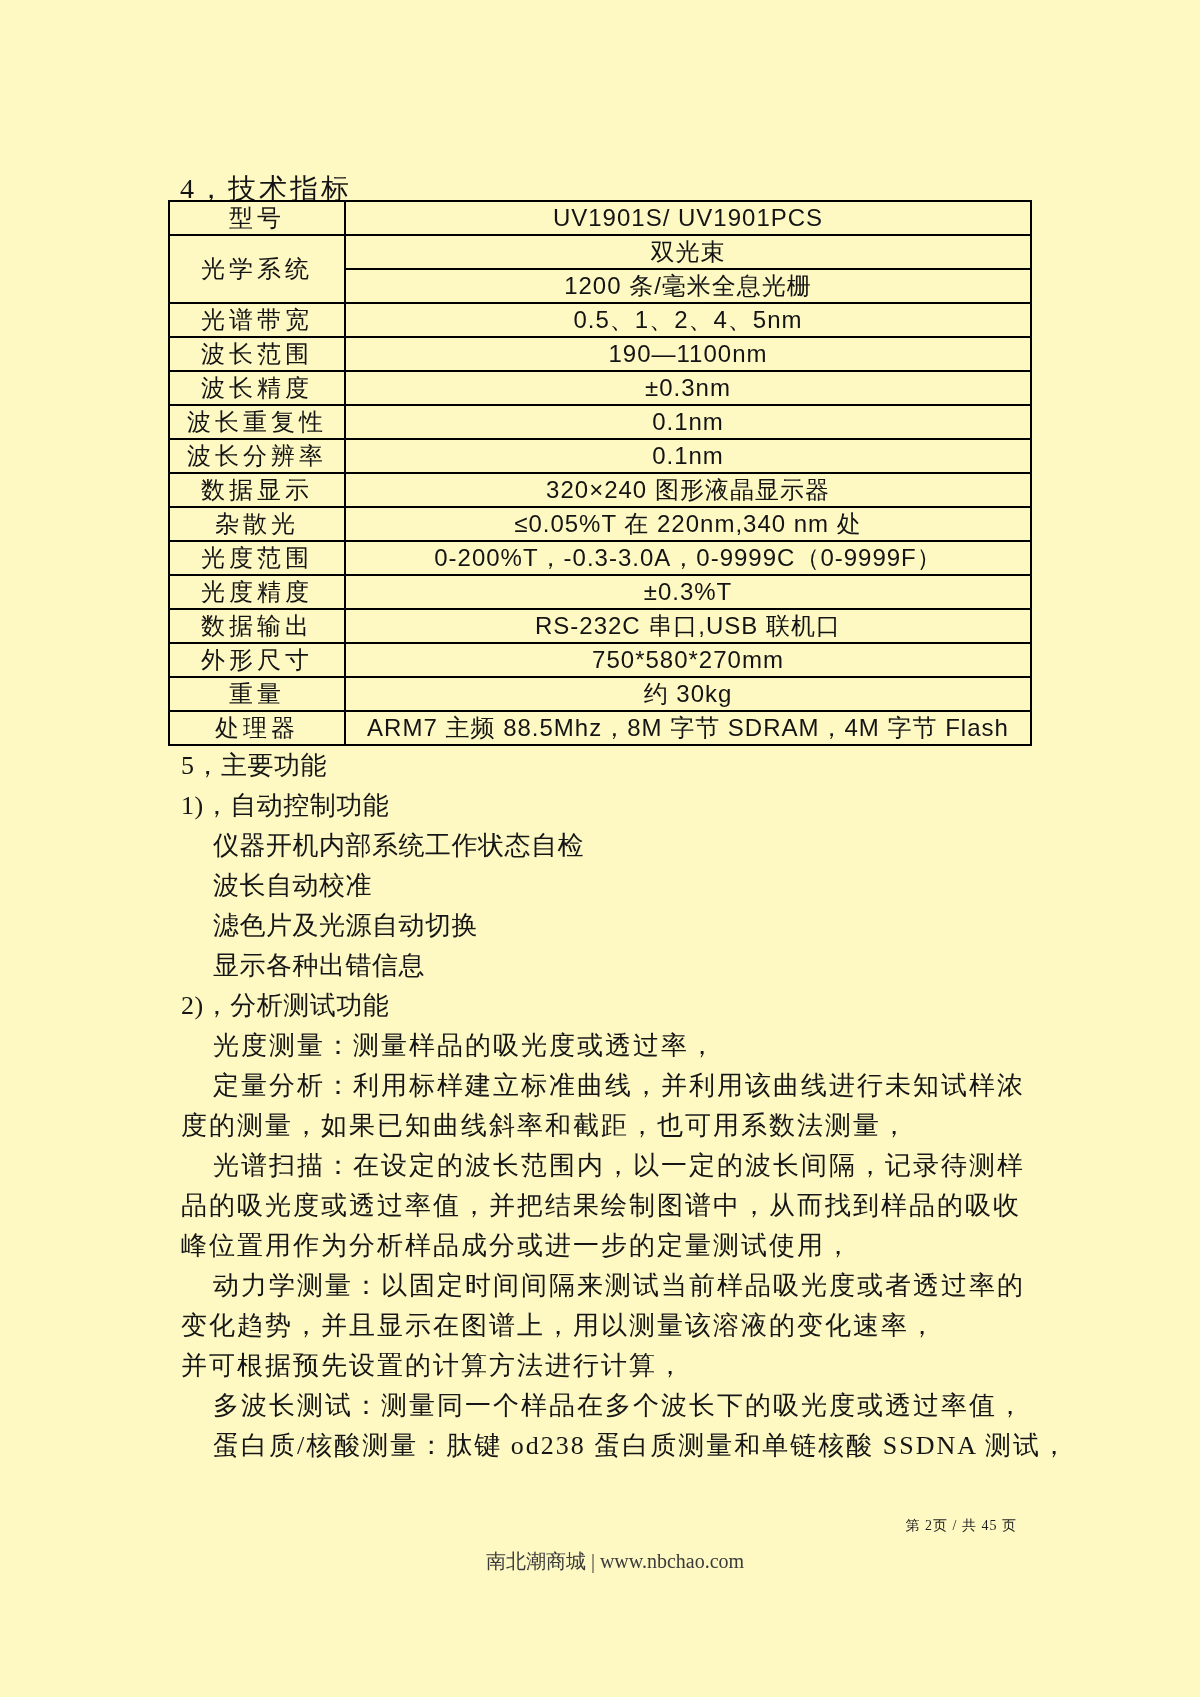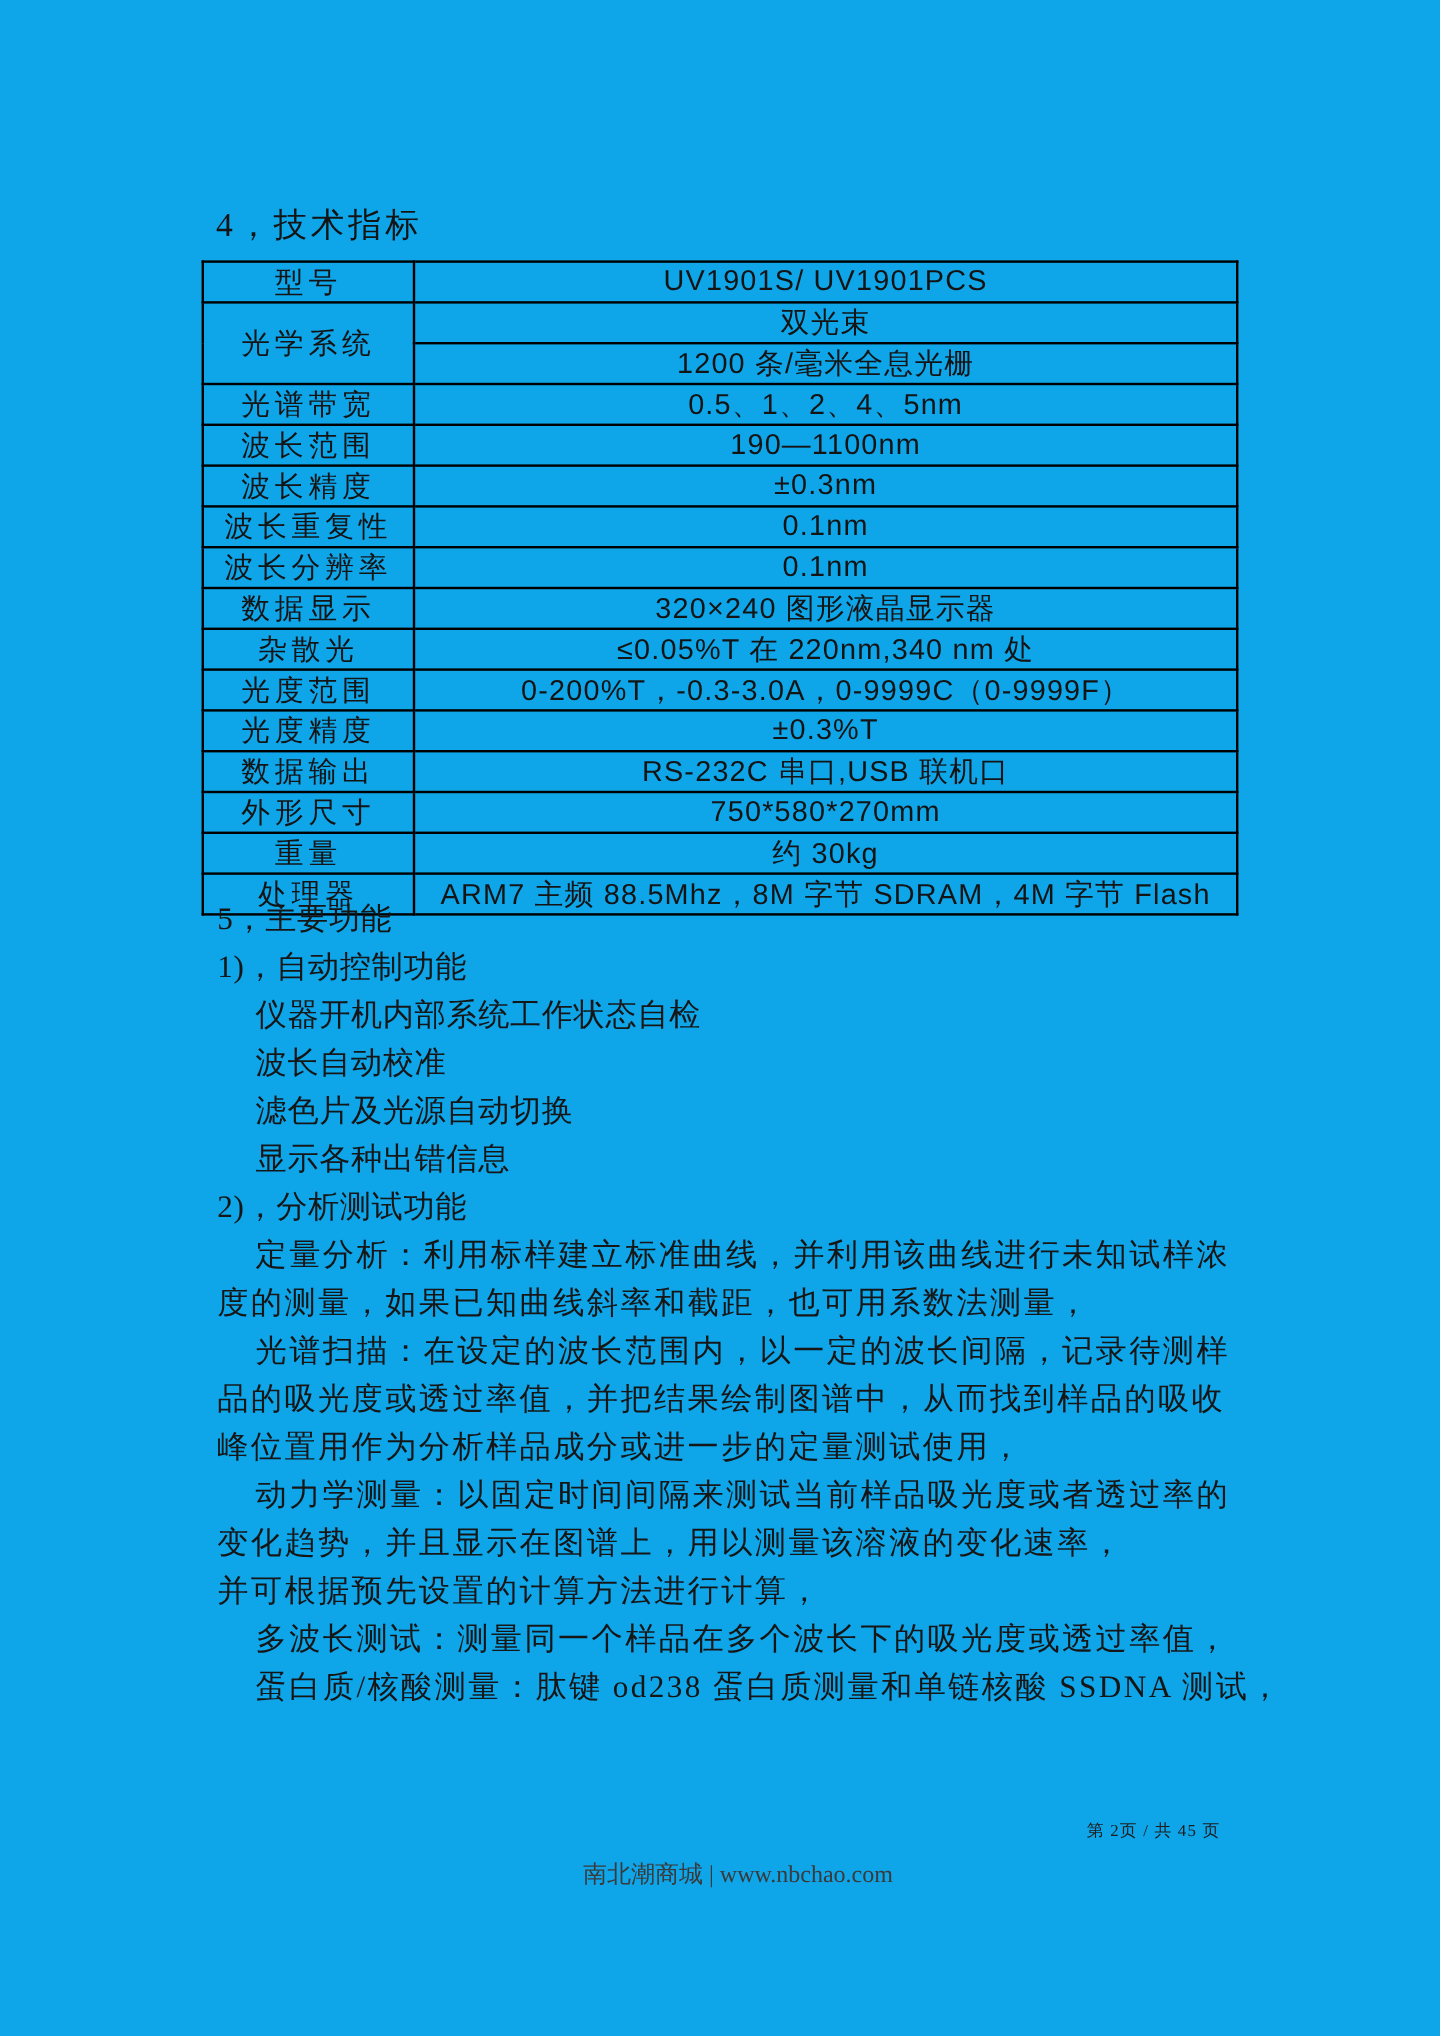--- a/index.html
+++ b/index.html
@@ -1,34 +1,34 @@
 <!DOCTYPE html>
 <html><head>
 <meta charset="utf-8">
 <style>
   html,body{margin:0;padding:0;background:#e8e8e8;}
   .page{
     position:relative;
     width:1200px;height:1697px;
     margin:0 auto;
-    background:#0ea5e9;
+    background:#fef9c3;
     color:#111;
     font-family:"Liberation Serif","DejaVu Serif",serif;
     overflow:hidden;
   }
   .title{
     position:absolute;
     left:180px;top:172px;
     font-size:28px;line-height:34px;
     letter-spacing:3px;
     color:#141414;
   }
   table.spec{
     position:absolute;
-    left:168px;top:217px;
+    left:168px;top:200px;
     width:862px;height:518px;
     border-collapse:collapse;
     table-layout:fixed;
     padding-left:16px;
   }
   table.spec tr{height:32px;}
   table.spec td{
     border:2px solid #000;
     padding:0 4px;
     text-align:center;
@@ -159,20 +159,21 @@
   </table>
 
   <div class="features">
     <div class="line flush">5，主要功能</div>
     <div class="line flush">1)，自动控制功能</div>
     <div class="line indent">仪器开机内部系统工作状态自检</div>
     <div class="line indent">波长自动校准</div>
     <div class="line indent">滤色片及光源自动切换</div>
     <div class="line indent">显示各种出错信息</div>
     <div class="line flush">2)，分析测试功能</div>
+    <div class="line indent para">光度测量：测量样品的吸光度或透过率，</div>
     <div class="line indent para">定量分析：利用标样建立标准曲线，并利用该曲线进行未知试样浓</div>
     <div class="line flush para">度的测量，如果已知曲线斜率和截距，也可用系数法测量，</div>
     <div class="line indent para">光谱扫描：在设定的波长范围内，以一定的波长间隔，记录待测样</div>
     <div class="line flush para">品的吸光度或透过率值，并把结果绘制图谱中，从而找到样品的吸收</div>
     <div class="line flush para">峰位置用作为分析样品成分或进一步的定量测试使用，</div>
     <div class="line indent para">动力学测量：以固定时间间隔来测试当前样品吸光度或者透过率的</div>
     <div class="line flush para">变化趋势，并且显示在图谱上，用以测量该溶液的变化速率，</div>
     <div class="line flush para">并可根据预先设置的计算方法进行计算，</div>
     <div class="line indent para">多波长测试：测量同一个样品在多个波长下的吸光度或透过率值，</div>
     <div class="line indent para">蛋白质/核酸测量：肽键 od238 蛋白质测量和单链核酸 SSDNA 测试，</div>

